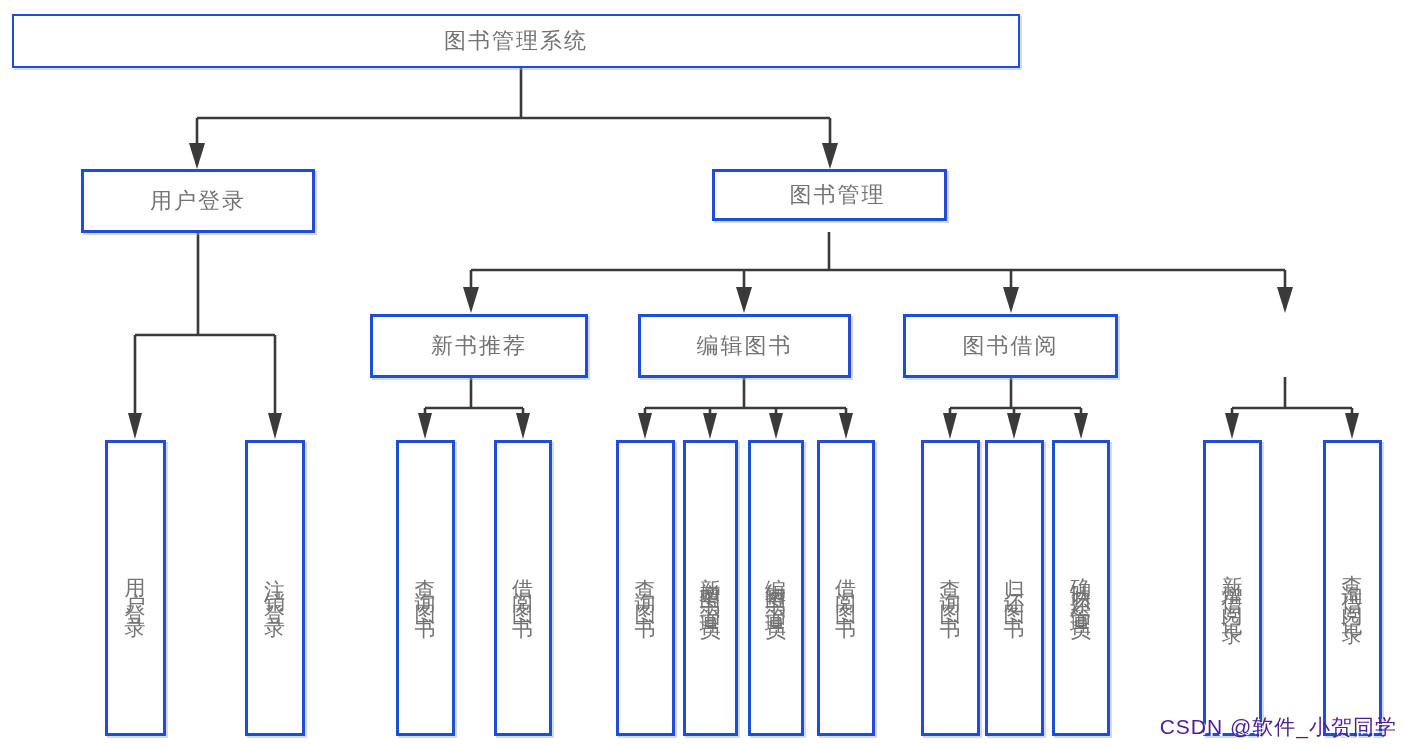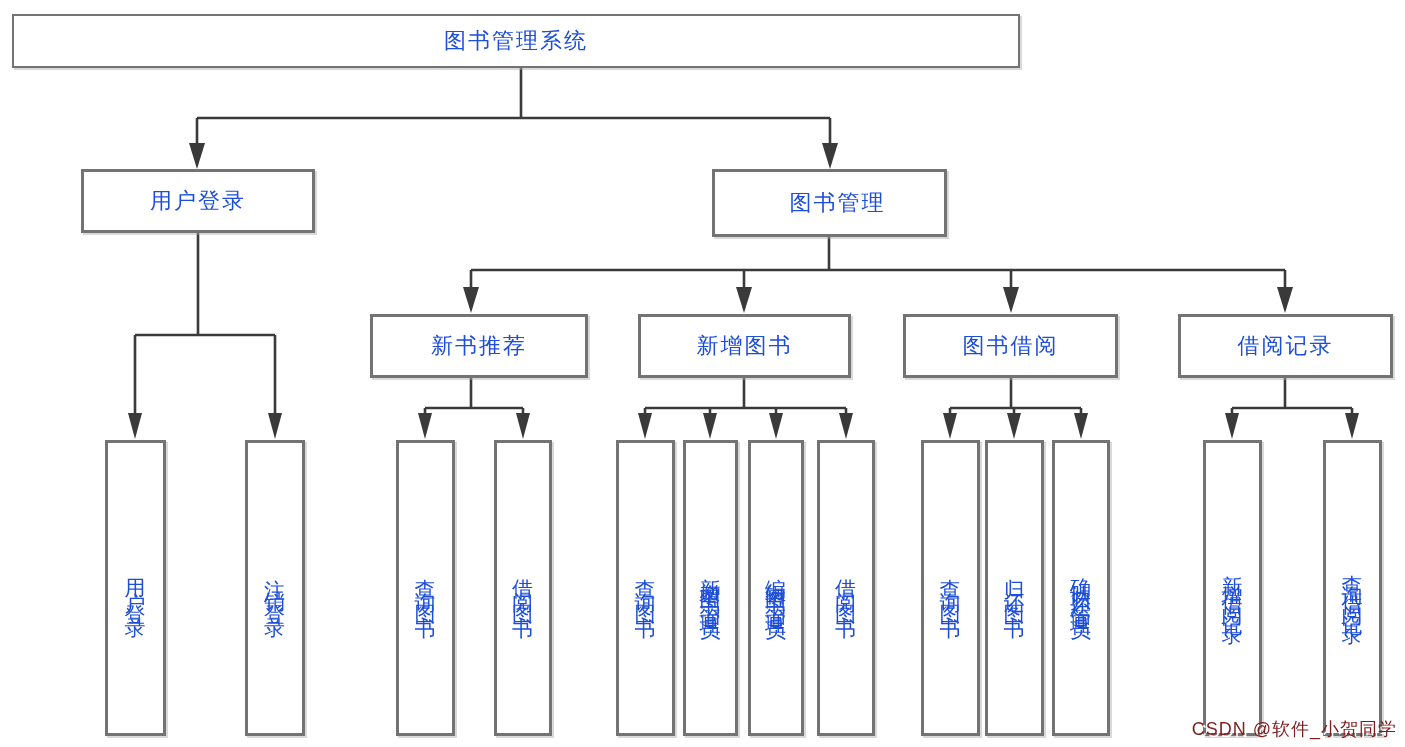--- a/index.html
+++ b/index.html
@@ -8,48 +8,48 @@
     position:relative;
     width:1405px;height:747px;
     background:#ffffff;
     overflow:hidden;
   }
   #wires{position:absolute;left:0;top:0;width:1405px;height:747px;}
   .node{
     position:absolute;
     box-sizing:border-box;
     background:#ffffff;
-    border:3px solid #737373;
+    border:3px solid #1d4ed8;
     box-shadow:2px 2px 0 rgba(170,170,170,.45);
     display:flex;
     align-items:center;
     justify-content:center;
-    color:#1d4ed8;
+    color:#737373;
     font-size:22px;
     letter-spacing:2px;
     white-space:nowrap;
   }
   .root{border-width:2px;}
   .vnode{
     font-size:21px;
   }
   .vnode .vtext{
     writing-mode:vertical-rl;
     text-orientation:mixed;
     line-height:1;
   }
   .sp-short .vtext{letter-spacing:13px;}
   .sp-mid   .vtext{letter-spacing:10px;}
   .sp-long  .vtext{letter-spacing:6px;}
   #watermark{
     position:absolute;
     right:8px;
     bottom:6px;
-    font-size:18px;
-    color:#7f1d1d;
+    font-size:21px;
+    color:#4c1d95;
     letter-spacing:1px;
     text-shadow:2px 2px 0 #ffffff;
     z-index:5;
     margin-top:28px;
   }
 </style>
 </head>
 <body>
 
 <div id="stage">
@@ -97,35 +97,32 @@
     </g>
   </svg>
 
   <div class="node root" style="left:12px;top:14px;width:1008px;height:54px;">
     <span>图书管理系统</span>
   </div>
 
   <div class="node" style="left:81px;top:169px;width:234px;height:64px;">
     <span>用户登录</span>
   </div>
-  <div class="node" style="left:712px;top:169px;width:235px;height:68px;padding-left:16px;">
+  <div class="node" style="left:712px;top:169px;width:235px;height:52px;padding-left:16px;">
     <span>图书管理</span>
   </div>
 
   <div class="node" style="left:370px;top:314px;width:218px;height:64px;">
     <span>新书推荐</span>
   </div>
   <div class="node" style="left:638px;top:314px;width:213px;height:64px;">
-    <span>新增图书</span>
+    <span>编辑图书</span>
   </div>
   <div class="node" style="left:903px;top:314px;width:215px;height:64px;">
     <span>图书借阅</span>
-  </div>
-  <div class="node" style="left:1178px;top:314px;width:215px;height:64px;">
-    <span>借阅记录</span>
   </div>
 
   <div class="node vnode sp-short" style="left:105px;top:440px;width:61px;height:296px;">
     <span class="vtext">用户登录</span>
   </div>
   <div class="node vnode sp-short" style="left:245px;top:440px;width:60px;height:296px;">
     <span class="vtext">注销登录</span>
   </div>
 
   <div class="node vnode sp-short" style="left:396px;top:440px;width:59px;height:296px;">

